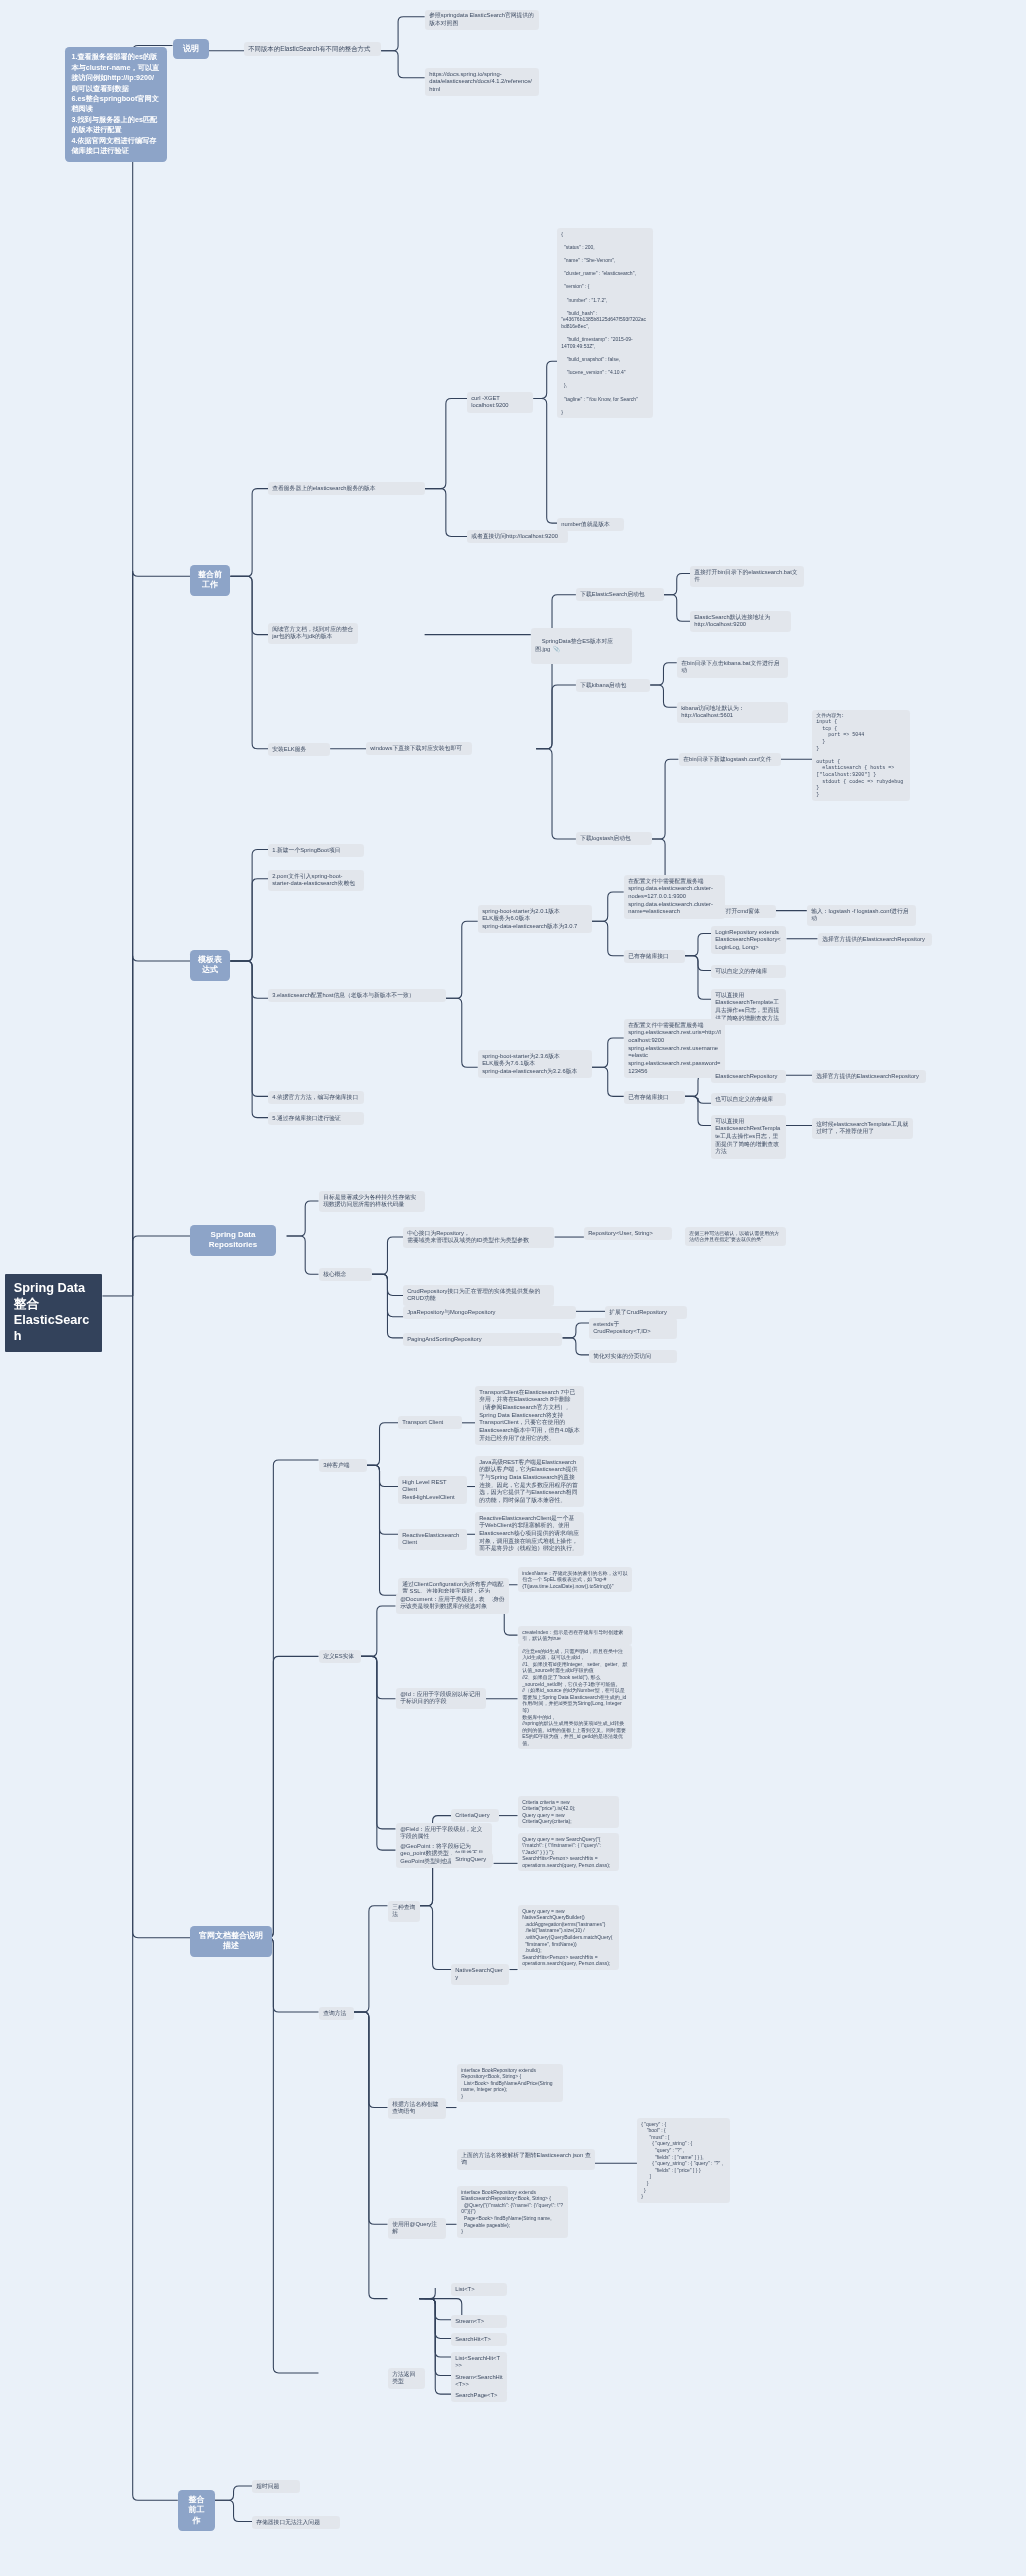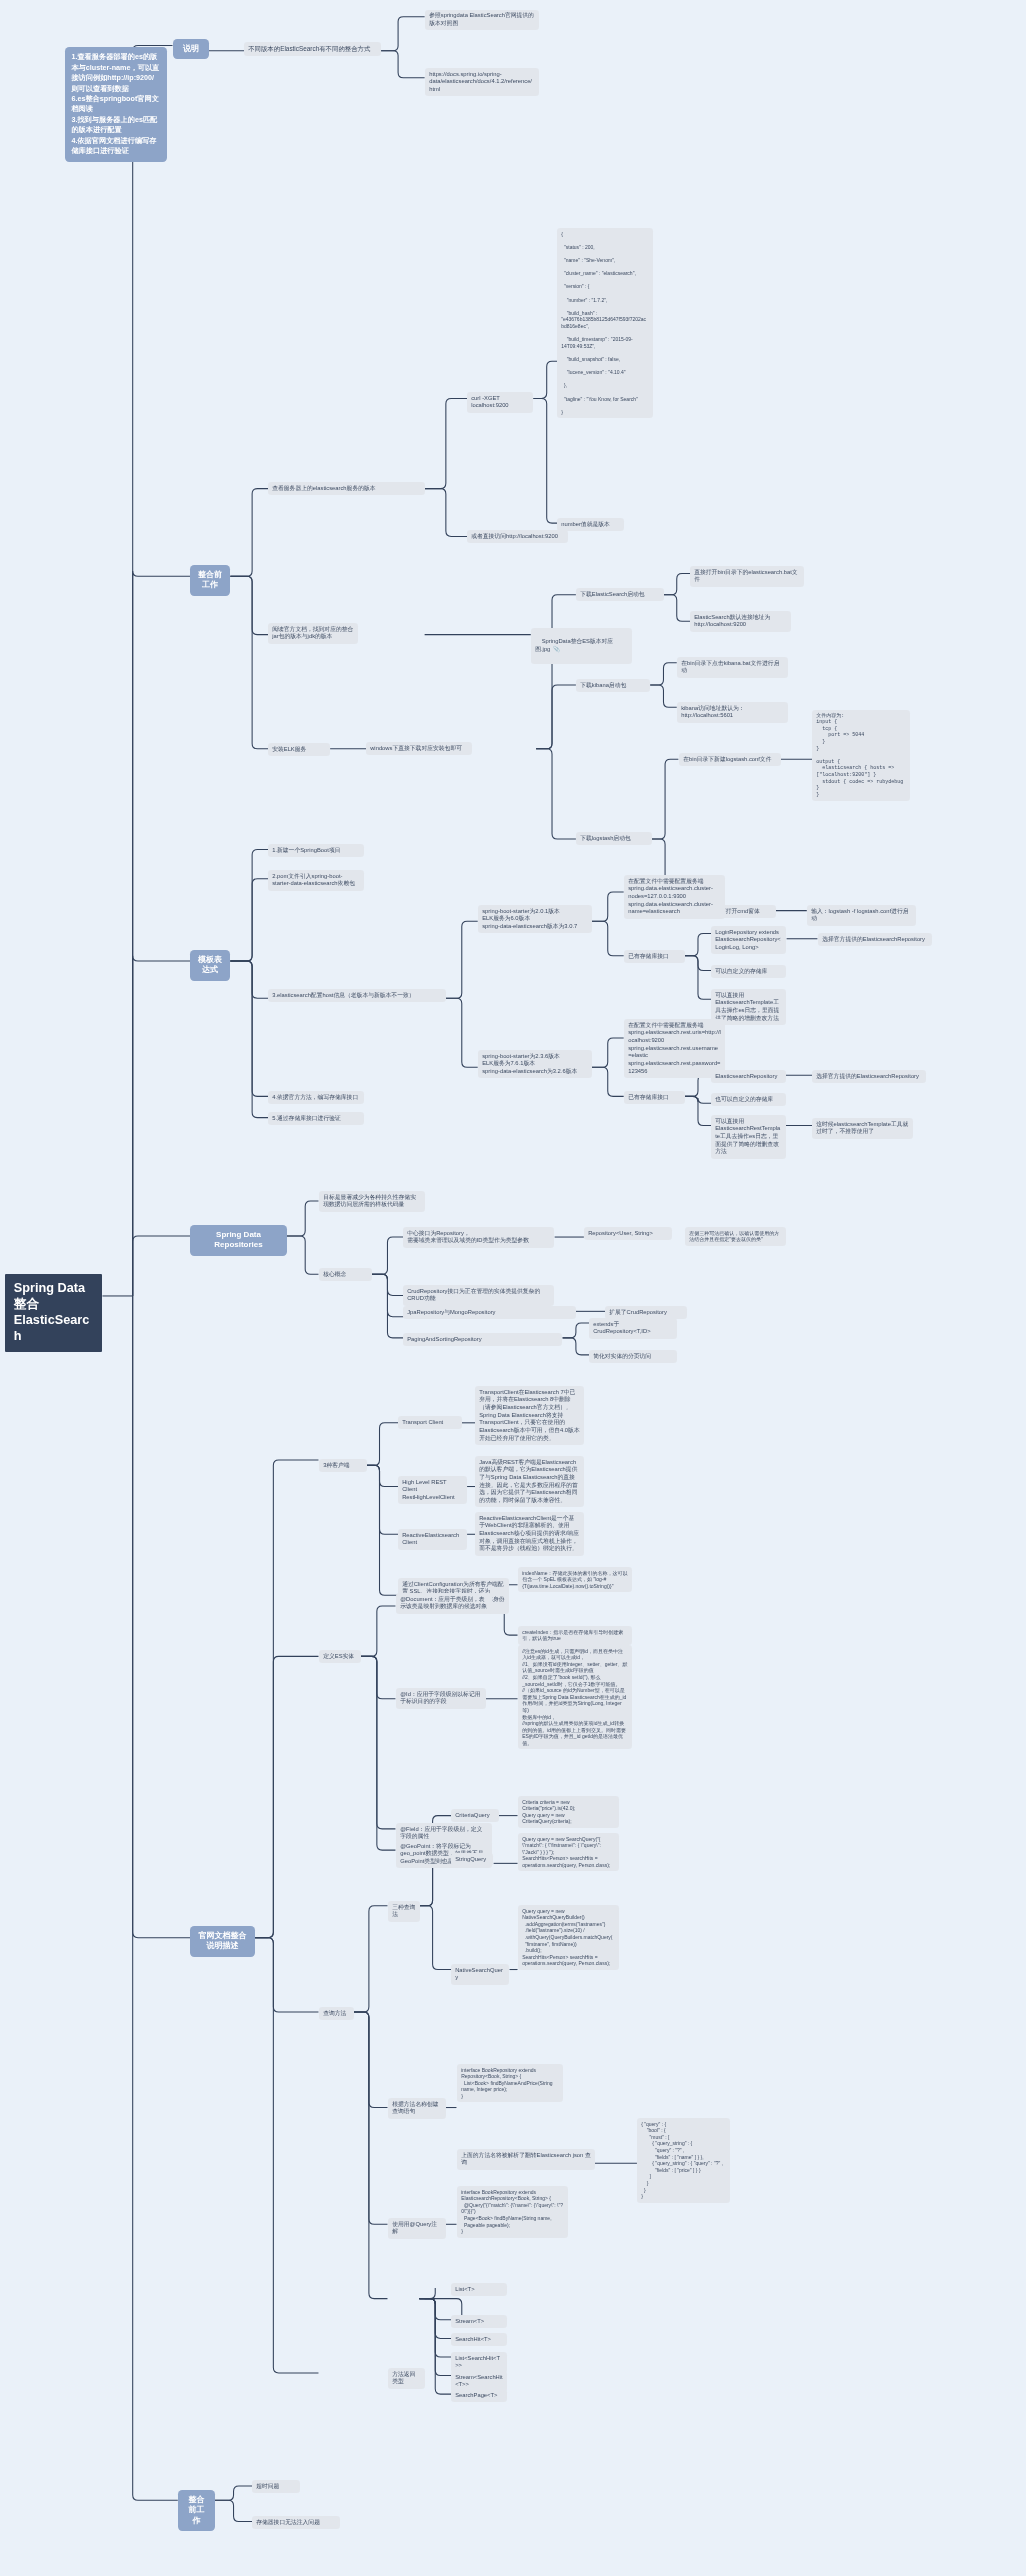--- a/index.html
+++ b/index.html
@@ -316,41 +316,41 @@
 spring.elasticsearch.rest.uris=http://localhost:9200
 spring.elasticsearch.rest.username=elastic
 spring.elasticsearch.rest.password=123456</div>
   <div class="node n-leaf" style="left:624px; top:1091px; width:61px;">已有存储库接口</div>
   <div class="node n-leaf" style="left:711px; top:1070px; width:75px;">ElasticsearchRepository</div>
   <div class="node n-leaf" style="left:812px; top:1070px; width:114px;">选择官方提供的ElasticsearchRepository</div>
   <div class="node n-leaf" style="left:711px; top:1093px; width:75px;">也可以自定义的存储库</div>
   <div class="node n-leaf" style="left:711px; top:1115px; width:75px;">可以直接用ElasticsearchRestTemplate工具去操作es日志，里面提供了简略的增删查改方法</div>
   <div class="node n-leaf" style="left:812px; top:1118px; width:101px;">这时候elasticsearchTemplate工具就过时了，不推荐使用了</div>
 
-  <div class="node n-l1" style="left:190px; top:1225px; width:97px;">Spring Data Repositories</div>
+  <div class="node n-l1" style="left:190px; top:1225px; width:86px;">Spring Data Repositories</div>
 
   <div class="node n-leaf" style="left:319px; top:1191px; width:106px;">目标是显著减少为各种持久性存储实现数据访问层所需的样板代码量</div>
 
   <div class="node n-leaf" style="left:319px; top:1268px; width:53px;">核心概念</div>
 
   <div class="node n-leaf" style="left:403px; top:1227px; width:151px;">中心接口为Repository，
 需要域类来管理以及域类的ID类型作为类型参数</div>
   <div class="node n-leaf" style="left:584px; top:1227px; width:88px;">Repository&lt;User, String&gt;</div>
   <div class="node n-leaf small" style="left:685px; top:1227px; width:101px;">左侧三种写法已确认，以确认需使用的方法结合并且在指定"要去就仅的类"</div>
 
   <div class="node n-leaf" style="left:403px; top:1285px; width:151px;">CrudRepository接口为正在管理的实体类提供复杂的CRUD功能</div>
 
   <div class="node n-leaf" style="left:403px; top:1306px; width:173px;">JpaRepository与MongoRepository</div>
   <div class="node n-leaf" style="left:605px; top:1306px; width:82px;">扩展了CrudRepository</div>
 
   <div class="node n-leaf" style="left:403px; top:1333px; width:159px;">PagingAndSortingRepository</div>
   <div class="node n-leaf" style="left:589px; top:1318px; width:88px;">extends于CrudRepository&lt;T,ID&gt;</div>
   <div class="node n-leaf" style="left:589px; top:1350px; width:88px;">简化对实体的分页访问</div>
 
-  <div class="node n-l1" style="left:190px; top:1926px; width:65px;">官网文档整合说明描述</div>
+  <div class="node n-l1" style="left:190px; top:1926px; width:82px;">官网文档整合说明描述</div>
 
   <div class="node n-leaf" style="left:319px; top:1459px; width:48px;">3种客户端</div>
 
   <div class="node n-leaf" style="left:398px; top:1416px; width:64px;">Transport Client</div>
   <div class="node n-leaf" style="left:475px; top:1386px; width:109px;">TransportClient在Elasticsearch 7中已弃用，并将在Elasticsearch 8中删除（请参阅Elasticsearch官方文档）。Spring Data Elasticsearch将支持TransportClient，只要它在使用的Elasticsearch版本中可用，但自4.0版本开始已经弃用了使用它的类。</div>
 
   <div class="node n-leaf" style="left:398px; top:1476px; width:69px;">High Level REST Client
 RestHighLevelClient</div>
   <div class="node n-leaf" style="left:475px; top:1456px; width:109px;">Java高级REST客户端是Elasticsearch的默认客户端，它为Elasticsearch提供了与Spring Data Elasticsearch的直接连接。因此，它是大多数应用程序的首选，因为它提供了与Elasticsearch相同的功能，同时保留了版本兼容性。</div>
 

